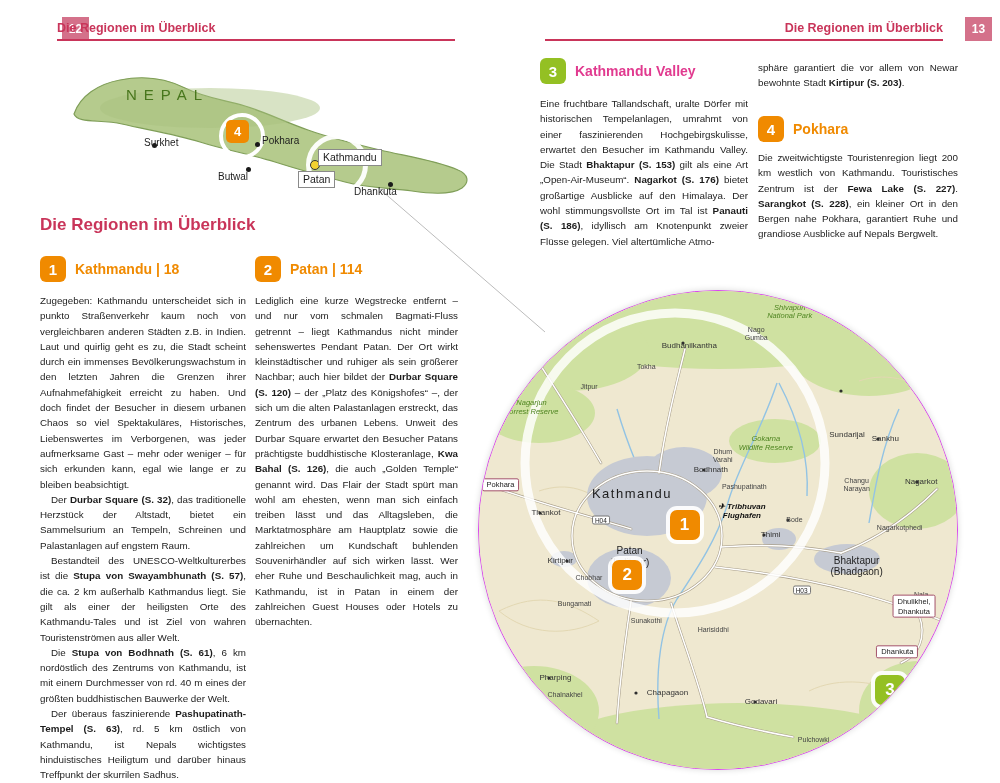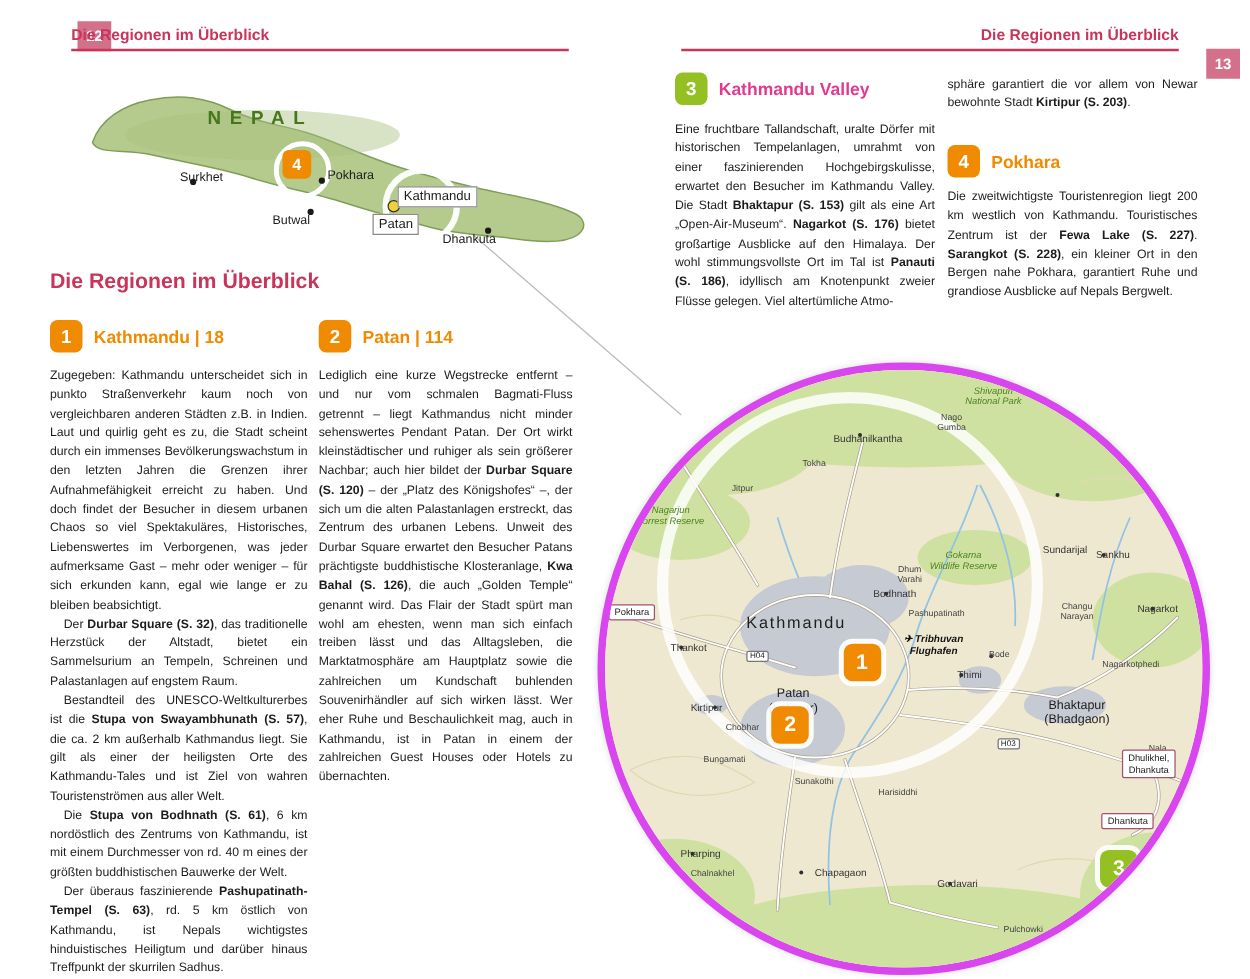--- a/index.html
+++ b/index.html
@@ -3,30 +3,30 @@
 <meta charset="utf-8">
 <style>
   html,body{margin:0;padding:0;}
   body{
     width:1000px;height:783px;background:#ffffff;position:relative;overflow:hidden;
     font-family:"Liberation Sans", sans-serif;color:#1c1c1c;
   }
   
   .pagebox{position:absolute;top:17px;width:27px;height:24px;background:var(--page_box,#d4718a);
     color:#fff;font-weight:bold;font-size:12px;display:flex;align-items:center;justify-content:center;}
-  #pagebox-left{left:16px;margin-left:46px;} #pagebox-right{right:8px;margin-top:22px;}
+  #pagebox-left{left:16px;margin-left:46px;} #pagebox-right{right:8px;}
   .header-title{position:absolute;top:21px;color:var(--accent,#c9355a);font-weight:bold;font-size:12.5px;}
   #header-title-left{left:57px;} #header-title-right{right:57px;}
   .header-rule{position:absolute;top:39px;height:2px;background:var(--accent,#c9355a);}
   #rule-left{left:57px;width:398px;} #rule-right{right:57px;width:398px;}
   
   #nepal-map{position:absolute;left:60px;top:48px;width:420px;height:172px;}
   #nepal-map svg{position:absolute;left:0;top:0;}
-  .country-label{position:absolute;left:66px;top:38px;font-size:15px;font-weight:bold;
-    letter-spacing:7px;color:#47761c;margin-left:40px;}
+  .country-label{position:absolute;left:66px;top:38px;font-size:15px;font-weight:normal;
+    letter-spacing:7px;color:#47761c;}
   .nring{position:absolute;left:246px;top:86px;width:52px;height:52px;border:5px solid rgba(255,255,255,.95);
     border-radius:50%;}
   .nbadge-ring{position:absolute;left:159px;top:65px;width:38px;height:38px;border:4px solid #fff;border-radius:50%;}
   .nbadge{position:absolute;left:166px;top:72px;width:23px;height:23px;background:var(--orange,#f08a00);
     border-radius:5px;color:#fff;font-weight:bold;font-size:13px;display:flex;align-items:center;justify-content:center;}
   .ndot{position:absolute;width:5px;height:5px;border-radius:50%;background:#1a1a1a;}
   .ndot.yellow{width:8px;height:8px;background:#f2d230;border:1.5px solid #333;}
   .nlabel{position:absolute;font-size:10px;color:#1d1d1d;white-space:nowrap;}
   .nlabel.boxed{background:#fff;border:1px solid #8a8a8a;padding:0 4px;font-size:10.5px;line-height:15px;}
   
@@ -45,21 +45,21 @@
   .textcol p{margin:0;}
   .textcol p + p{text-indent:11px;}
   .b{font-weight:bold;}
   #col-s1{left:40px;top:293px;width:206px;}
   #col-s2{left:255px;top:293px;width:203px;}
   #col-s3a{left:540px;top:96px;width:208px;}
   #col-s3b{left:758px;top:60px;width:200px;}
   #col-s4{left:758px;top:150px;width:200px;}
   
   #valley-map{position:absolute;left:478px;top:290px;width:478px;height:478px;border-radius:50%;
-    overflow:hidden;border:6px solid #d946ef;background:#efe8d0;box-shadow:0 0 6px rgba(0,0,0,.15);}
+    overflow:hidden;border:1px solid #d946ef;background:#efe8d0;box-shadow:0 0 6px rgba(0,0,0,.15);}
   #valley-map svg{position:absolute;left:0;top:0;}
   #valley-labels{position:absolute;inset:0;}
   .ml{position:absolute;transform:translate(-50%,-50%);white-space:pre-line;text-align:center;line-height:1.15;}
   .ml.place{font-size:8px;color:#333;}
   .ml.place-sm{font-size:7px;color:#444;}
   .ml.city-xl{font-size:13px;color:#1d1d1d;letter-spacing:1.5px;}
   .ml.city-lg{font-size:10px;color:#1d1d1d;}
   .ml.nature{font-size:7.5px;color:#4e8420;font-style:italic;}
   .ml.airport{font-size:8px;color:#111;font-style:italic;font-weight:bold;}
   .sign{position:absolute;transform:translate(-50%,-50%);background:#fff;border:1px solid #a3526b;

